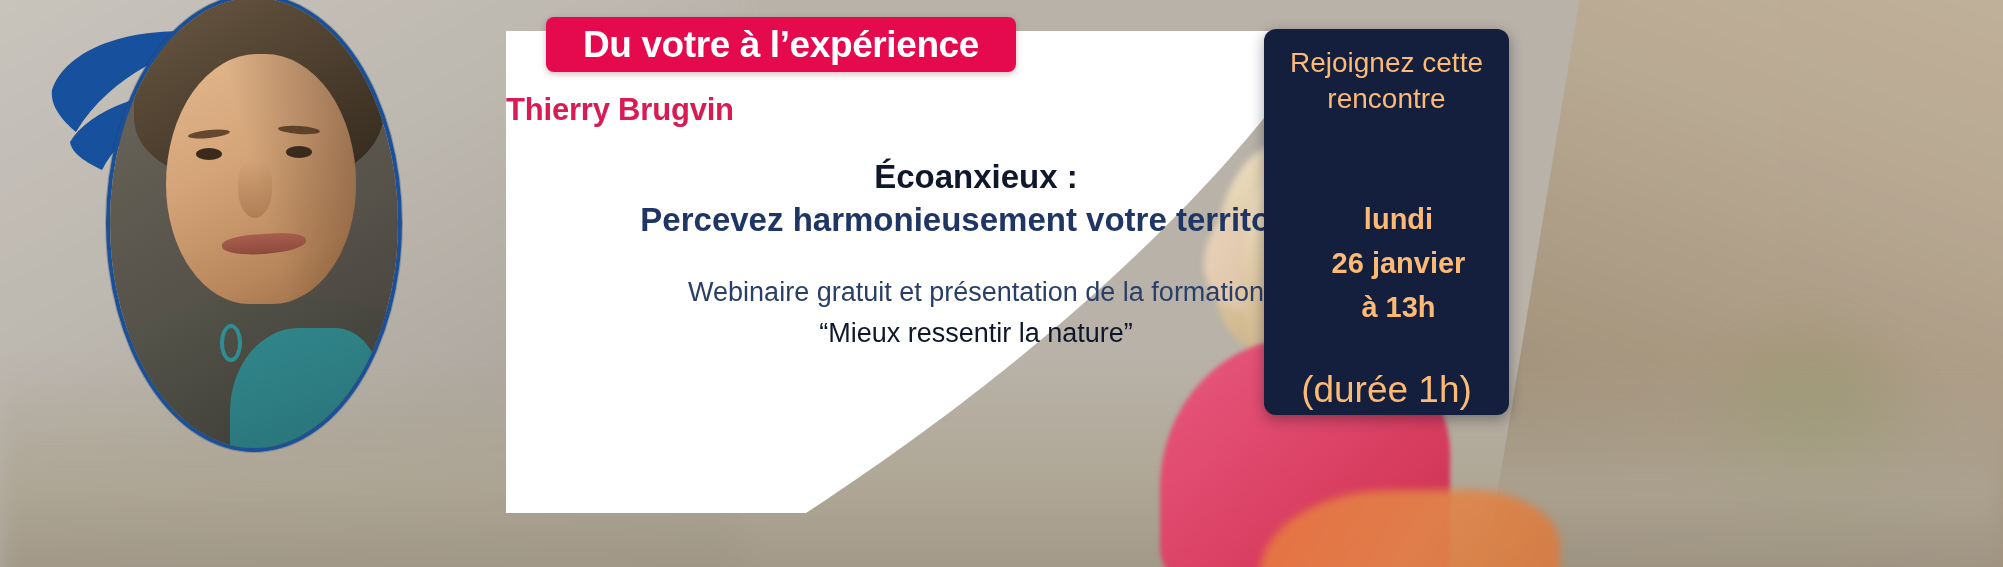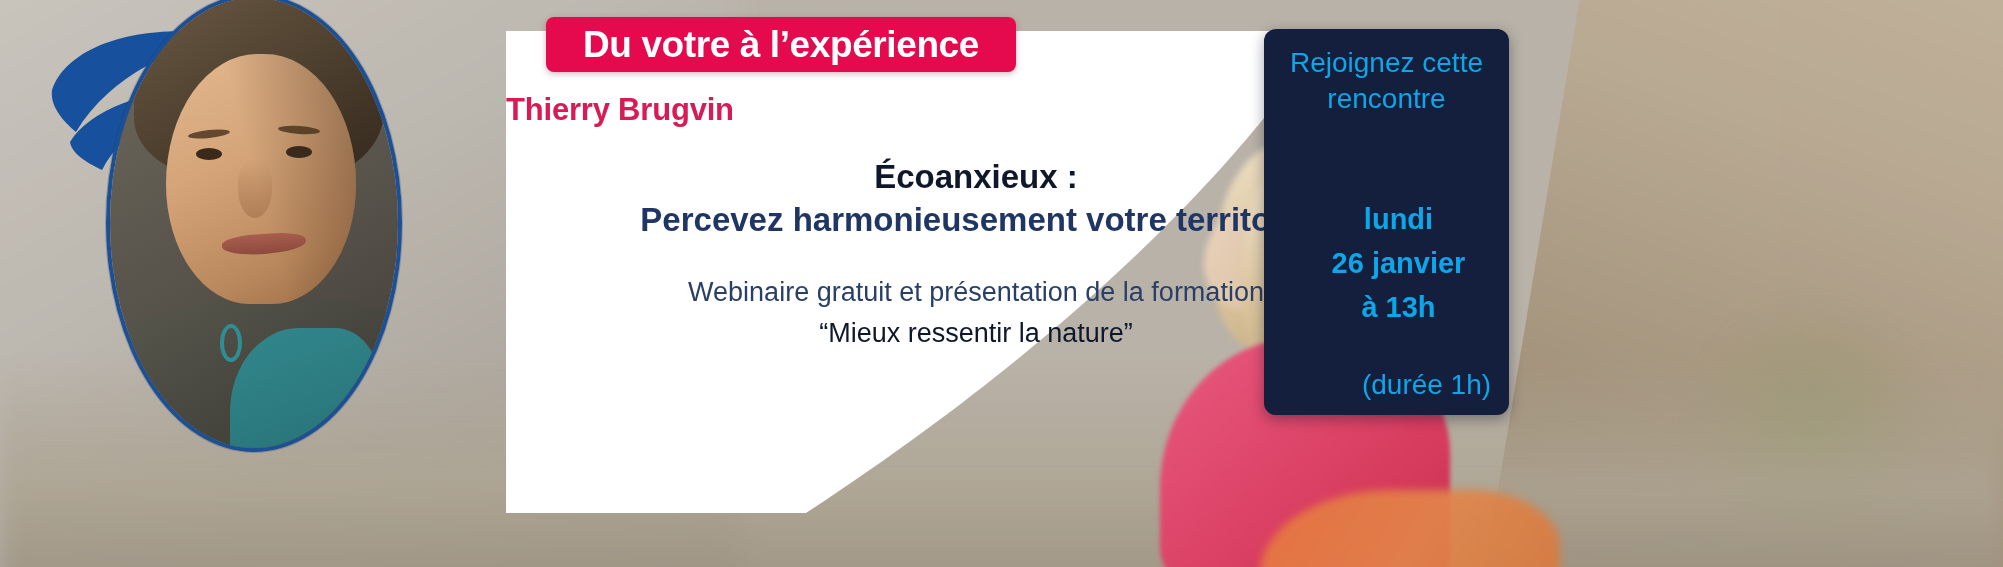--- a/index.html
+++ b/index.html
@@ -181,33 +181,33 @@
     text-align:center;color:#0f172a;font-size:27px;font-weight:normal;
   }
 
   
   .panel{
     position:absolute;left:1264px;top:29px;width:245px;height:386px;
     background:#141f3d;
     border-radius:12px;
     box-shadow:0 4px 14px rgba(10,16,34,.38);
     text-align:center;
-    color:#0ea5e9;
+    color:#fdba74;
   }
   .panel-head{
     position:absolute;left:0;top:16px;width:100%;
     font-size:28px;line-height:1.28;font-weight:normal;
   }
   .panel-date{
     position:absolute;left:0;top:168px;width:100%;
     font-size:29px;line-height:1.52;font-weight:bold;padding-left:12px;
   }
   .panel-dur{
     position:absolute;left:0;top:340px;width:100%;
-    font-size:28px;font-weight:normal;margin-left:40px;
+    font-size:37px;font-weight:normal;
   }
 </style>
 </head>
 <body>
 
 <div class="stage">
 
   <div class="bg">
     <div class="bg-base"></div>
     <div class="bg-rock-l"></div>

